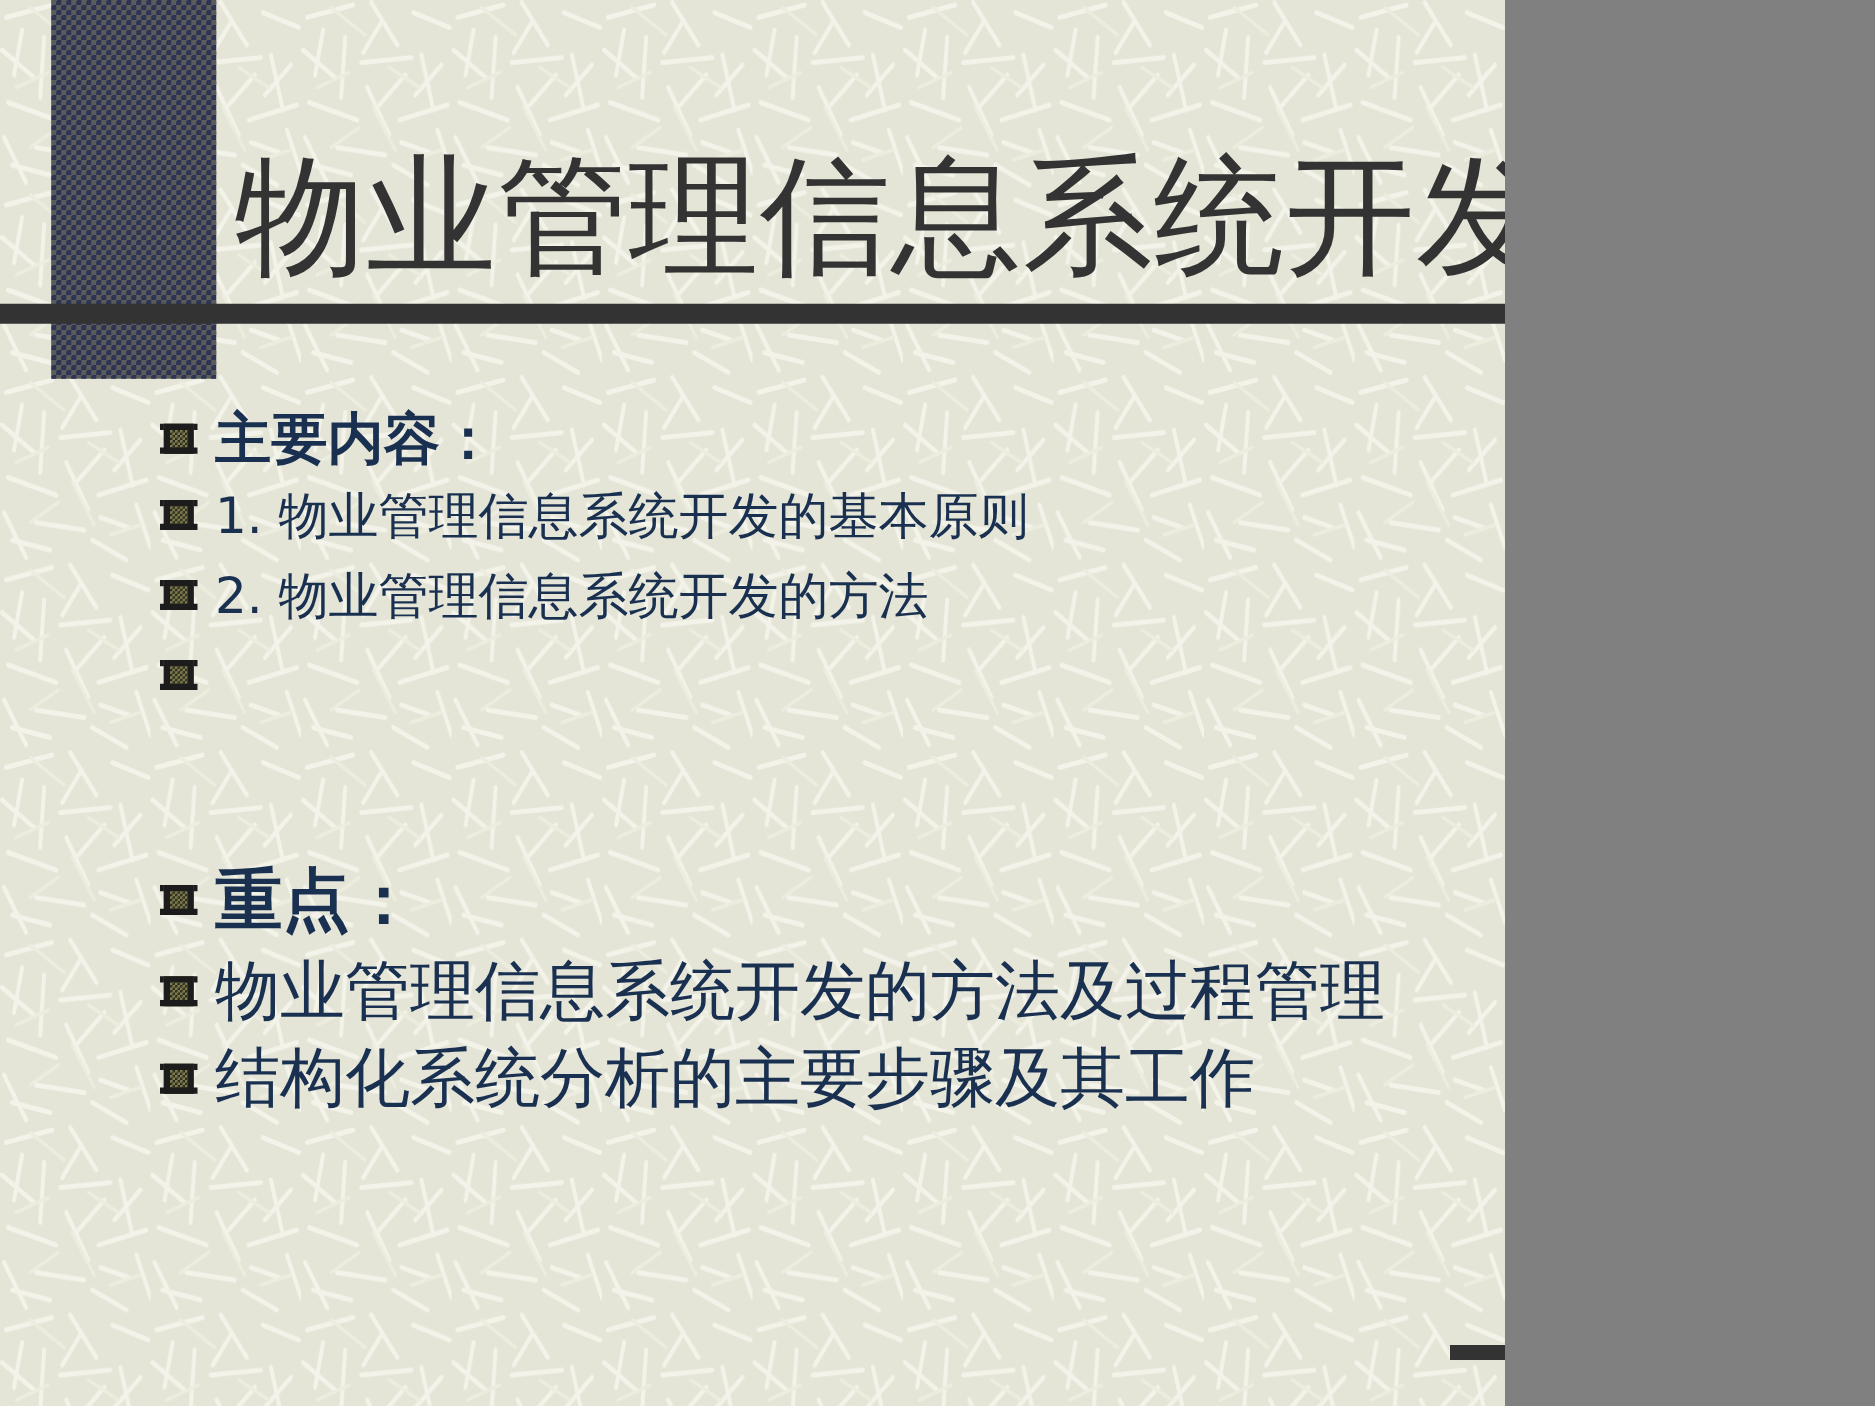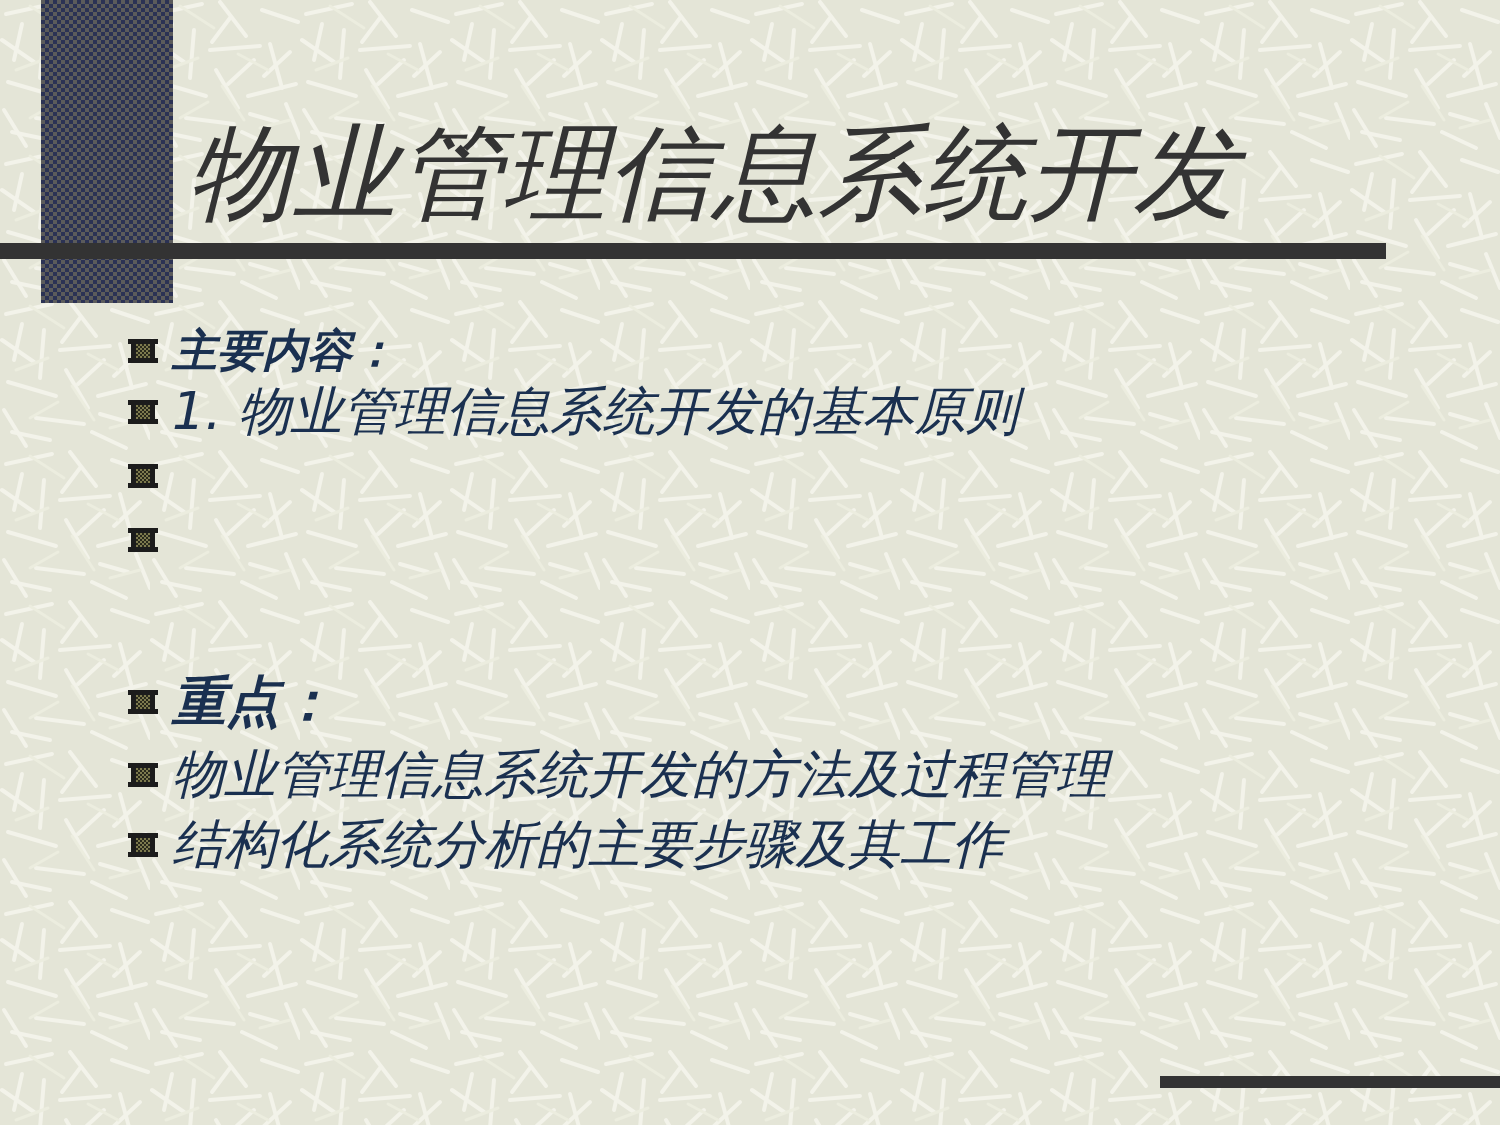--- a/index.html
+++ b/index.html
@@ -3,26 +3,25 @@
 <meta charset="utf-8">
 <title>物业管理信息系统开发</title>
 <style>
   html, body {
     margin: 0;
     padding: 0;
     background: #808080;
   }
   #slide {
     position: relative;
-    width: 1500px;
+    width: 1204px;
     height: 1125px;
     overflow: hidden;
     background-color: #e4e5d7;
     font-family: "DejaVu Sans", "Liberation Sans", sans-serif;
-    font-style: italic;
   }
 
   
   #texture {
     position: absolute;
     inset: 0;
     pointer-events: none;
   }
   #texture svg { display: block; width: 100%; height: 100%; }
 
@@ -115,23 +114,23 @@
   .bullet .bar-t { top: 3px; }
   .bullet .bar-b { bottom: 3px; }
 
   .txt { display: inline-block; }
 
   
   .r-head      { height: 58px; }
   .r-head .txt { font-size: 45px; font-weight: 700; }
 
   .r-item      { height: 64px; }
-  .r-item .txt { font-size: 52px; font-weight: 400; }
-
-  .r-big       { height: 76px; }
+  .r-item .txt { font-size: 40px; font-weight: 400; }
+
+  .r-big       { height: 76px; margin-top: 18px; }
   .r-big .txt  { font-size: 54px; font-weight: 700; }
 
   .r-sub       { height: 70px; }
   .r-sub .txt  { font-size: 52px; font-weight: 400; }
 
   .gap-block   { height: 92px; }
 
   
   #bottom-bar {
     position: absolute;
@@ -213,20 +212,21 @@
       </span>
       <span class="txt">1. 物业管理信息系统开发的基本原则</span>
     </div>
 
     <div class="line r-item">
       <span class="bullet">
         <span class="bar-t"></span>
           <span class="frame"></span>
           <span class="bar-b"></span>
       </span>
+      <span class="txt">2. 物业管理信息系统开发的方法</span>
     </div>
 
     <div class="line r-item">
       <span class="bullet">
         <span class="bar-t"></span>
           <span class="frame"></span>
           <span class="bar-b"></span>
       </span>
     </div>
 

